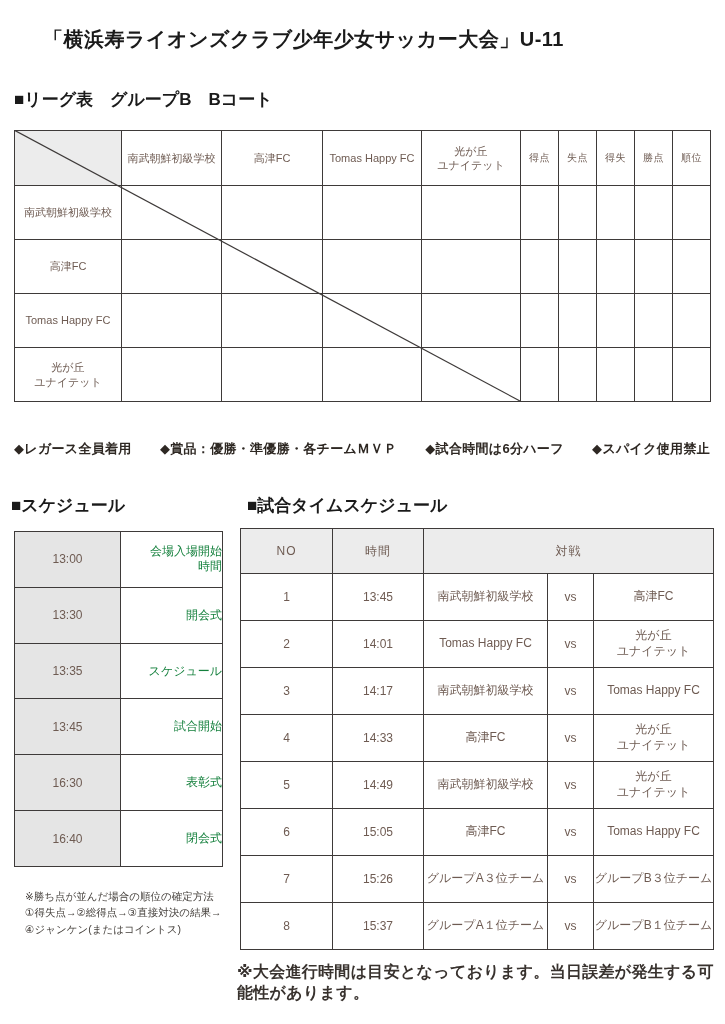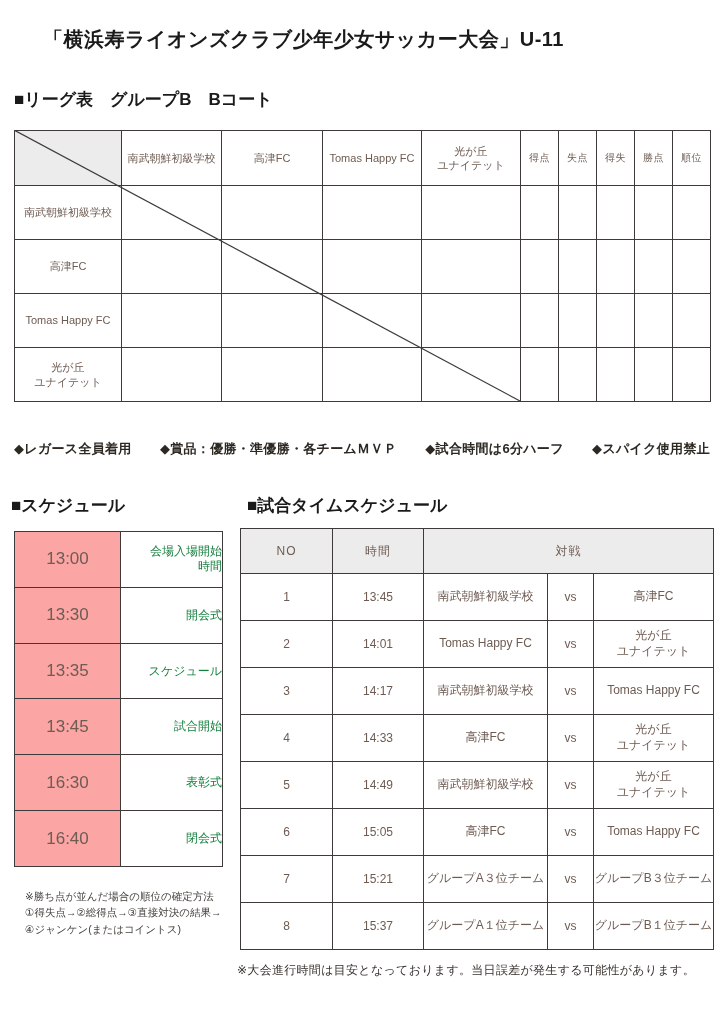--- a/index.html
+++ b/index.html
@@ -40,39 +40,39 @@
     top:440px; left:14px; width:696px; display:flex; justify-content:space-between;
     font-size:13px; font-weight:bold; color:#2e2823; letter-spacing:0.3px;
   }
 
   
   .schedule-heading { top:494px; left:11px; }
   .match-heading { top:494px; left:247px; }
   .schedule-table { top:531px; left:14px; width:208px; height:336px; }
   .schedule-table table { width:208px; height:336px; }
   .schedule-table tr { height:48px; }
-  .time-cell { width:106px; background:#fca5a5; font-size:17px; color:#6e5b52; }
+  .time-cell { width:106px; background:#e5e5e5; font-size:12px; color:#6e5b52; }
   .event-cell { width:102px; font-size:12px; color:#15803d; line-height:1.25;text-align:right; }
 
   .schedule-footnote {
     top:888px; left:25px; font-size:10.5px; line-height:1.55; color:#45403c;
   }
 
   
   .match-table { top:528px; left:240px; width:473px; }
   .match-table table { width:473px; }
   .match-table .hrow { height:45px; background:#ececec; }
   .match-table .hrow th { font-size:12px; color:#6e5b52; letter-spacing:1px; }
   .match-table .drow { height:47px; }
   .match-table .drow td { font-size:12px; color:#6e5b52; }
   .match-table .vs-cell { font-size:10px; color:#9b8f89; }
   .match-table .team-cell { line-height:1.3; }
 
   .bottom-note {
-    top:962px; left:237px; font-size:12px; font-weight:normal; color:#38322e; letter-spacing:0.3px;
+    top:962px; left:237px; font-size:16px; font-weight:bold; color:#38322e; letter-spacing:0.3px;
   }
 </style>
 </head>
 <body>
 
 <div id="page">
 
   <div class="abs doc-title">「横浜寿ライオンズクラブ少年少女サッカー大会」U-11</div>
 
   <div class="abs section-heading" style="top:88px; left:14px;">■リーグ表　グループB　Bコート</div>
@@ -266,21 +266,21 @@
       </tr>
       <tr class="drow">
         <td>6</td>
         <td>15:05</td>
         <td class="team-cell preline">高津FC</td>
         <td class="vs-cell">vs</td>
         <td class="team-cell preline">Tomas Happy FC</td>
       </tr>
       <tr class="drow">
         <td>7</td>
-        <td>15:21</td>
+        <td>15:26</td>
         <td class="team-cell preline">グループA３位チーム</td>
         <td class="vs-cell">vs</td>
         <td class="team-cell preline">グループB３位チーム</td>
       </tr>
       <tr class="drow">
         <td>8</td>
         <td>15:37</td>
         <td class="team-cell preline">グループA１位チーム</td>
         <td class="vs-cell">vs</td>
         <td class="team-cell preline">グループB１位チーム</td>

